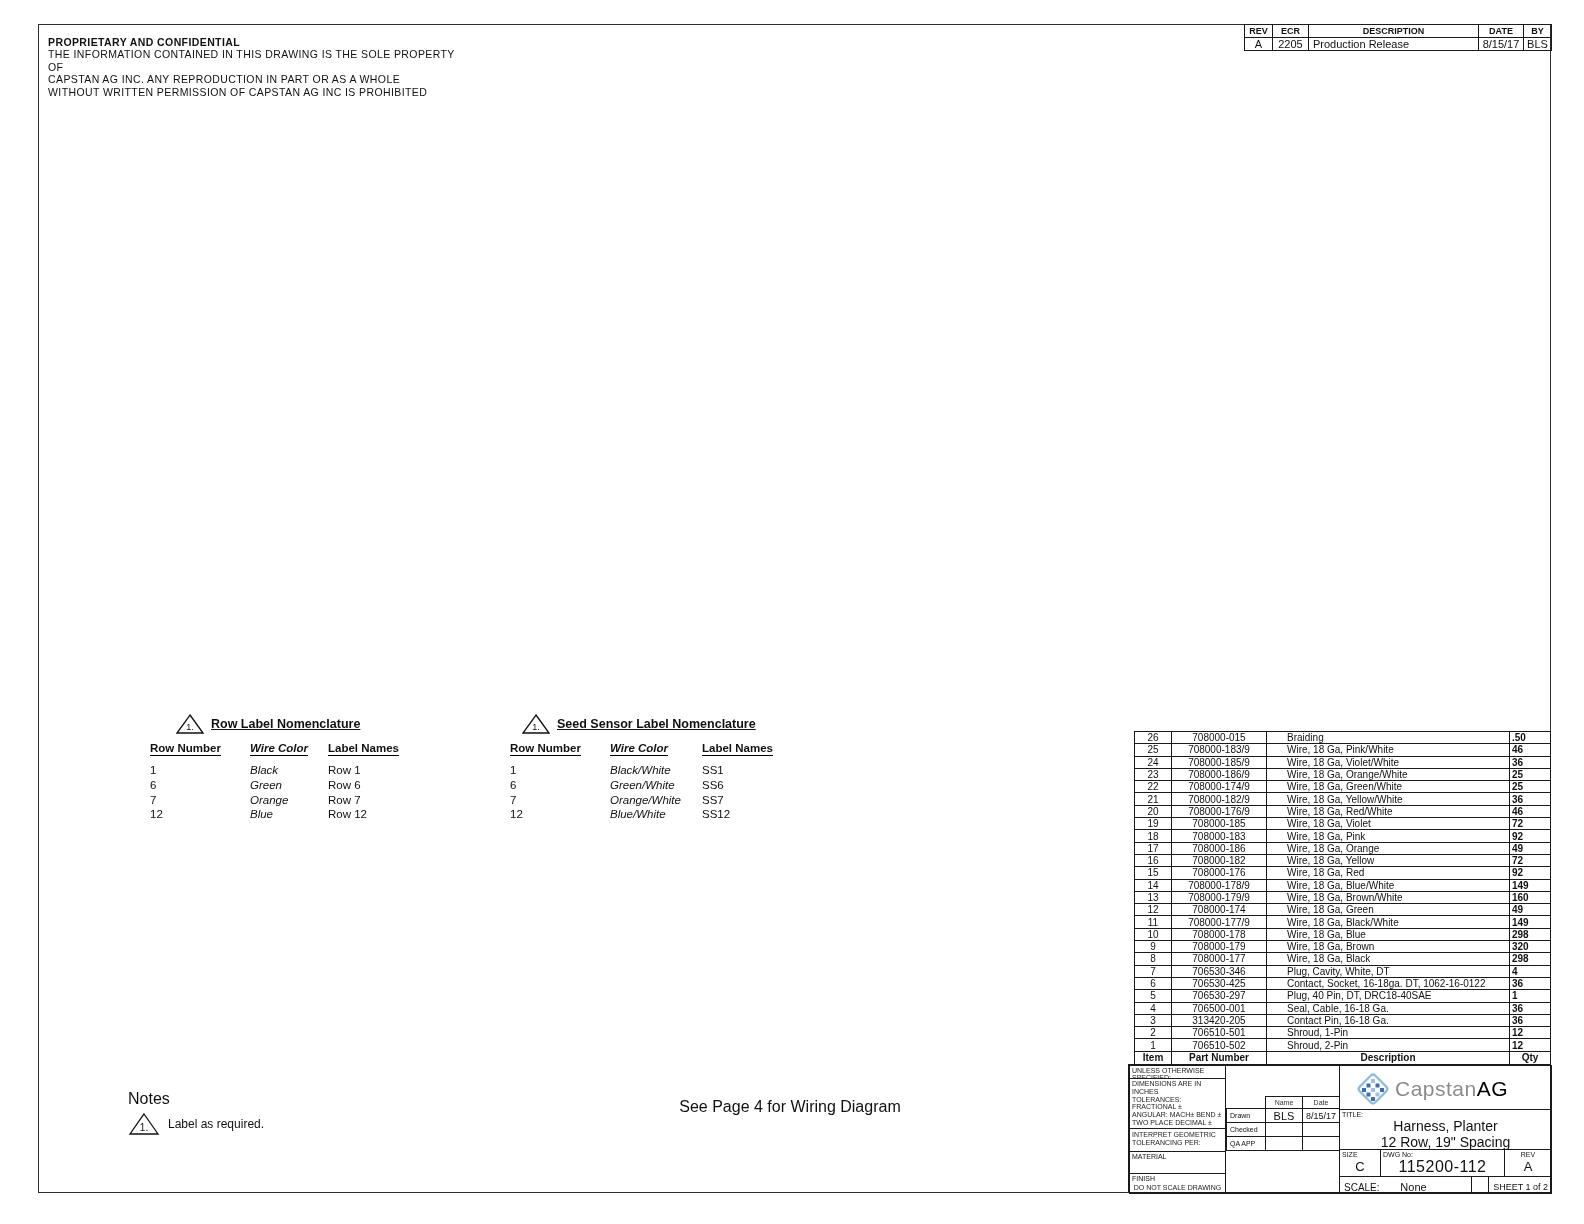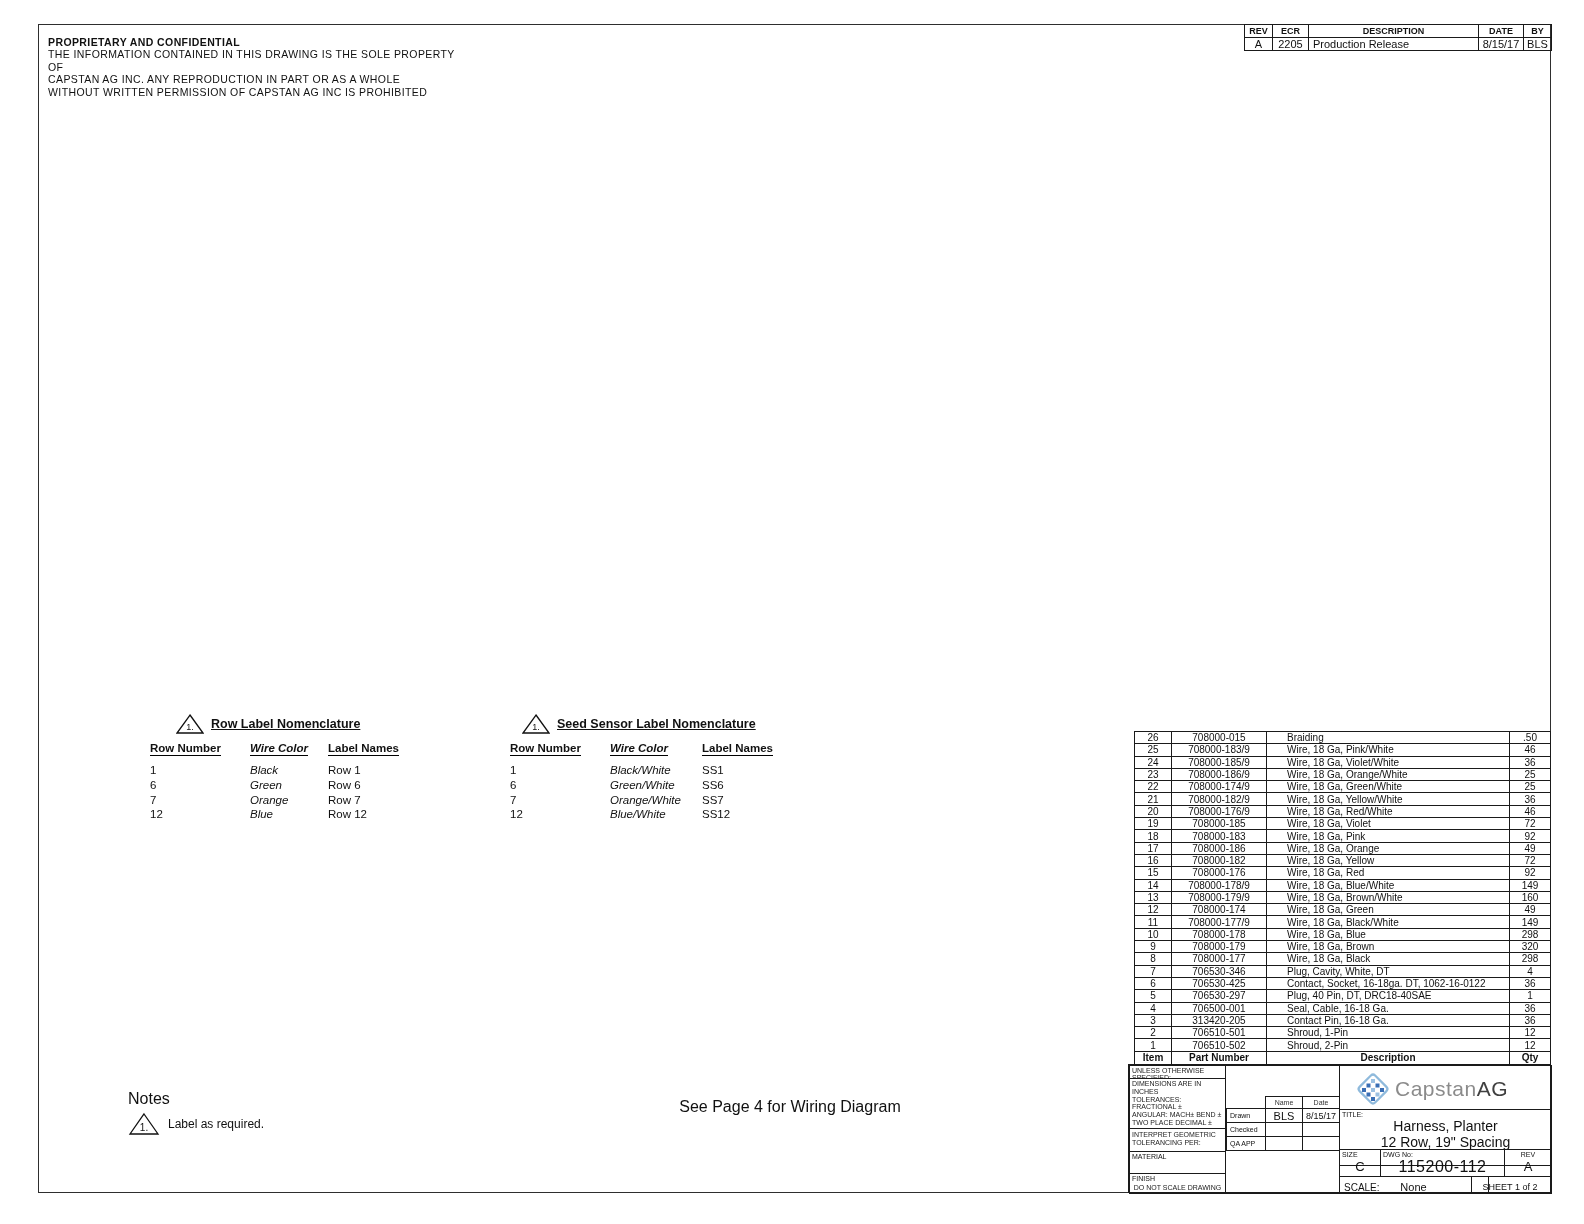--- a/index.html
+++ b/index.html
@@ -34,21 +34,21 @@
 
   
   .flag { display:inline-block; }
 
   
   .bom { left:1134px; top:731px; }
   .bom td { border:1px solid #1a1a1a; height:12.3px; font-size:10px; padding:0 2px; overflow:hidden; white-space:nowrap; }
   .bom td.item { text-align:center; }
   .bom td.pn { text-align:center; }
   .bom td.desc { text-align:left; padding-left:20px; }
-  .bom td.qty { text-align:center; }
+  .bom td.qty { text-align:left;font-weight:bold; }
   .bom .bom-hdr td { font-weight:bold; text-align:center; height:13px; font-size:10px; }
 
   
   .tb { left:1128px; top:1064px; width:423px; height:129px; border:1.3px solid #1a1a1a; }
   .tb .cell { position:absolute; border:1px solid #1a1a1a; overflow:hidden; }
   .tiny { font-size:7px; color:#222; transform-origin:0 0; }
   .tb .lbl { position:absolute; left:2px; top:1px; font-size:7px; }
 
   .sig-tab td { border:1px solid #1a1a1a; overflow:hidden; white-space:nowrap; }
   .sig-hdr { font-size:7px; text-align:center; color:#333; }
@@ -56,21 +56,21 @@
   .sig-name { font-size:11px; text-align:center; }
   .sig-date { font-size:9px; text-align:center; }
 
   .title-lines { position:absolute; left:0; right:0; top:8px; text-align:center; font-size:14px; line-height:16px; }
   .dwg-big { position:absolute; left:0; right:0; top:8px; text-align:center; font-size:16px; letter-spacing:.5px; }
   .big-letter { position:absolute; left:0; right:0; top:9px; text-align:center; font-size:13px; }
   .scale-row { font-size:10px; }
 
   .logo-wrap { position:absolute; left:226px; top:4px; width:196px; height:38px; display:flex; align-items:center; }
   .logo-text { font-size:21px; color:#8b8b8b; letter-spacing:.5px; margin-left:3px; }
-  .logo-text .ag { color:#404040; }
+  .logo-text .ag { color:#000000; }
 
   
   .notes { left:128px; top:1090px; }
   .notes-title { font-size:16px; }
   .note-row { display:flex; align-items:center; gap:8px; margin-top:4px; }
   .note-text { font-size:12px; }
 
   .center-note { left:620px; top:1098px; width:340px; text-align:center; font-size:16px; }
 </style>
 </head>
@@ -441,21 +441,21 @@
         <rect x="17" y="18" width="4" height="4" fill="#9cc1e2"></rect>
         <rect x="26" y="18" width="4" height="4" fill="#3a6fb5"></rect>
         <rect x="12.5" y="22.5" width="4" height="4" fill="#3a6fb5"></rect>
         <rect x="21.5" y="22.5" width="4" height="4" fill="#9cc1e2"></rect>
         <rect x="17" y="27" width="4" height="4" fill="#3a6fb5"></rect>
       </svg>
       <span class="logo-text"><span>Capstan</span><span class="ag">AG</span></span>
     </div>
   </div>
 
-  <div class="cell" style="left:210px; top:44px; width:213px; height:57px;">
+  <div class="cell" style="left:210px; top:44px; width:213px; height:41px;">
     <div class="lbl">TITLE:</div>
     <div class="title-lines">
       <div>Harness, Planter</div>
       <div>12 Row, 19" Spacing</div>
     </div>
   </div>
 
   <div class="cell" style="left:210px; top:84px; width:42px; height:28px;">
     <div class="lbl">SIZE</div>
     <div class="big-letter">C</div>
@@ -469,21 +469,21 @@
     <div class="big-letter">A</div>
   </div>
 
   <div class="cell" style="left:210px; top:111px; width:150px; height:18px;">
     <div class="scale-row" style="position:absolute; left:4px; top:4px;">
       <span>SCALE:</span>
       <span style="margin-left:18px; font-size:11px;">None</span>
     </div>
   </div>
   <div class="cell" style="left:342px; top:111px; width:81px; height:18px;">
-    <div style="position:absolute; left:0; right:3px; top:5px; text-align:center; font-size:9px;">SHEET 1 of 2</div>
+    <div style="position:absolute; left:0; right:3px; top:5px; text-align:right; font-size:9px;">SHEET 1 of 2</div>
   </div>
 </div>
 
 <div class="abs notes">
   <div class="notes-title">Notes</div>
   <div class="note-row">
     <svg class="flag" width="32" height="24" viewBox="0 0 32 24">
       <polygon points="16,2 30,22 2,22" fill="none" stroke="#111" stroke-width="1.3"></polygon>
       <text x="16" y="19" text-anchor="middle" font-size="10" fill="#111" font-family="Liberation Sans, sans-serif">1.</text>
     </svg>

